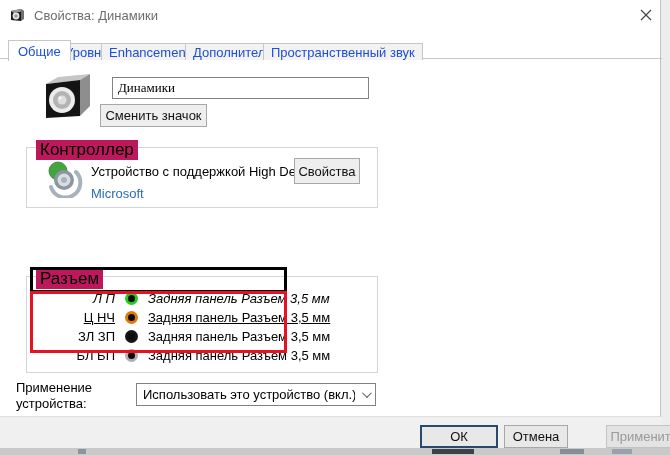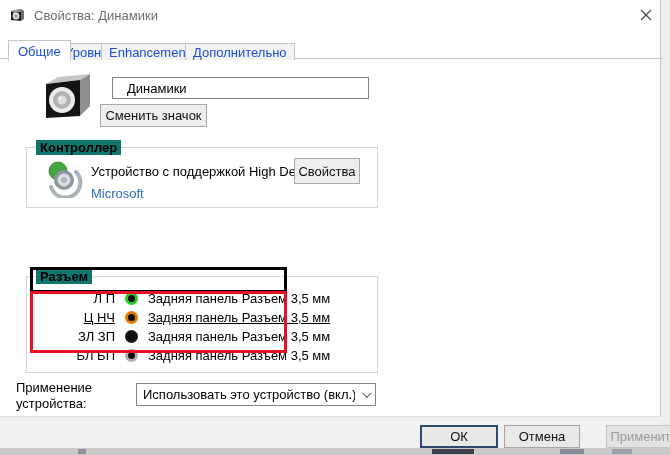--- a/index.html
+++ b/index.html
@@ -15,55 +15,55 @@
   .right-edge { position:absolute; left:660px; top:0; width:10px; height:455px; background:#ededed; border-left:1px solid #c2c2c2; }
 
   
   .tabstrip { position:absolute; left:0; top:40px; width:662px; height:19px; border-bottom:1px solid #c6c6c6; }
   .tab { position:absolute; top:3px; height:17px; background:#f2f2f2; border:1px solid #c6c6c6; border-bottom:none; font-size:13px; color:#1d4ed8; display:flex; align-items:center; justify-content:center; padding:0 7px; cursor:pointer; }
   .tab.active { top:0; height:21px; background:#ffffff; z-index:2; padding:0 9px; }
   .t0 { left:8px; } .t1 { left:57px; } .t2 { left:101px; } .t3 { left:185px; } .t4 { left:263px; }
 
   
   .spk-icon { position:absolute; left:38px; top:70px; width:58px; height:54px; }
-  .name-input { position:absolute; left:112px; top:77px; width:257px; height:22px; border:1px solid #828282; font-family:Liberation Sans, sans-serif; font-size:13px; padding:0 14px; color:#000; background:#fff; }
+  .name-input { position:absolute; left:112px; top:77px; width:257px; height:22px; border:1px solid #828282; font-family:Liberation Serif, serif; font-size:13px; padding:0 5px; color:#000; background:#fff; }
   .btn { background:#eeeeee; border:1px solid #a7a7a7; font-family:"Liberation Sans",sans-serif; font-size:13px; color:#111; display:flex; align-items:center; justify-content:center; cursor:pointer; }
   .chg-btn { position:absolute; left:100px; top:104px; width:107px; height:23px; }
 
   .group { position:absolute; border:1px solid #d5d5d5; background:#fff; }
   .g-ctrl { left:26px; top:147px; width:352px; height:61px; }
   .g-jack { left:26px; top:276px; width:352px; height:97px; }
-  .legend { position:absolute; top:-8px; left:9px; background:#0f766e; padding:0 4px; font-size:13px; color:#000;font-weight:bold; }
+  .legend { position:absolute; top:-8px; left:9px; background:#be185d; padding:0 4px; font-size:17px; color:#000; }
 
   .ctrl-icon { position:absolute; left:16px; top:10px; width:40px; height:40px; }
   .ctrl-text { position:absolute; left:64px; top:16px; font-size:13px; color:#000; white-space:nowrap; }
   .props-btn { position:absolute; left:267px; top:10px; width:66px; height:26px; }
   .vendor { position:absolute; left:64px; top:38px; font-size:13px; cursor:pointer; }
 
   .jack-row { position:absolute; left:4px; width:340px; height:19px; display:flex; align-items:center; }
-  .jr0 { top:12px; } .jr1 { top:31px;text-decoration:underline; } .jr2 { top:50px; } .jr3 { top:69px; }
+  .jr0 { top:12px;font-style:italic; } .jr1 { top:31px;text-decoration:underline; } .jr2 { top:50px; } .jr3 { top:69px; }
   .jack-label { width:84px; text-align:right; font-size:13px; color:#000; }
   .jack-dot { width:13px; height:13px; border-radius:50%; margin-left:10px; position:relative; flex:0 0 13px; }
   .jack-dot::after { content:""; position:absolute; left:3px; top:3px; width:7px; height:7px; border-radius:50%; background:#0d0d0d; }
   .jack-desc { margin-left:10px; font-size:13px; color:#000; white-space:nowrap; }
 
   .ann { position:absolute; pointer-events:none; z-index:5; }
   .ann-black { left:30px; top:267px; width:257px; height:26px; border:3px solid #000; }
   .ann-red { left:30px; top:291px; width:257px; height:62px; border:3px solid #e81123; }
 
   .usage-label { position:absolute; left:16px; top:380px; width:102px; font-size:13px; line-height:16px; color:#000; }
   .dropdown { position:absolute; left:136px; top:383px; width:240px; height:23px; border:1px solid #828282; background:#fff; display:flex; align-items:center; cursor:pointer; }
   .dd-text { font-size:13px; color:#000; padding-left:6px; white-space:nowrap; overflow:hidden; flex:1; }
   .dd-chev { width:20px; display:flex; align-items:center; justify-content:center; }
   .chev { width:7px; height:7px; border-right:1px solid #5a5a5a; border-bottom:1px solid #5a5a5a; transform:rotate(45deg) translateY(-2px); }
 
   
   .footer { position:absolute; left:0; top:416px; width:662px; height:32px; background:#f0f0f0; border-top:1px solid #dfdfdf; }
   .ok-btn { position:absolute; left:420px; top:8px; width:78px; height:23px; background:#e8e8e8; border:2px solid #2b4a6b; }
-  .cancel-btn { position:absolute; left:504px; top:8px; width:76px; height:23px; background:#e8e8e8; border:1px solid #a7a7a7; }
+  .cancel-btn { position:absolute; left:504px; top:8px; width:64px; height:23px; background:#e8e8e8; border:1px solid #a7a7a7; }
   .apply-btn { position:absolute; left:586px; top:8px; width:76px; height:23px; background:#e3e3e3; border:1px solid #c3c3c3; color:#9a9a9a; cursor:default;margin-left:20px; }
 
   
   .bottom-strip { position:absolute; left:0; top:448px; width:670px; height:7px; background:#c9c9c9; }
   .smudge { position:absolute; top:1px; height:5px; }
   .sm1 { left:78px; width:8px; background:#8d949c; }
   .sm2 { left:432px; width:42px; background:#3c414b; }
   .sm3 { left:560px; width:24px; background:#878e97; }
   .sm4 { left:612px; width:20px; background:#9aa1aa; }
 </style>
@@ -88,20 +88,21 @@
       </svg>
     </div>
   </div>
   <div class="right-edge"></div>
 
   <div class="tabstrip">
     <div class="tab active t0">Общие</div>
     <div class="tab t1">Уровни</div>
     <div class="tab t2">Enhancements</div>
     <div class="tab t3">Дополнительно</div>
+    <div class="tab t4">Пространственный звук</div>
   </div>
 
   <svg class="spk-icon" viewBox="0 0 58 54">
     <polygon points="8,14 42,10 52,4 20,7" fill="#c6c6c6"></polygon>
     <polygon points="42,10 52,4 52,36 42,46" fill="#8e8e8e"></polygon>
     <polygon points="8,14 42,10 42,46 8,48" fill="#141414"></polygon>
     <circle cx="24" cy="30" r="13" fill="#ececec"></circle>
     <circle cx="24" cy="30" r="9" fill="#b3b3b3"></circle>
     <circle cx="24" cy="30" r="4.5" fill="#dedede"></circle>
     <circle cx="22" cy="28" r="1.6" fill="#f6f6f6"></circle>

